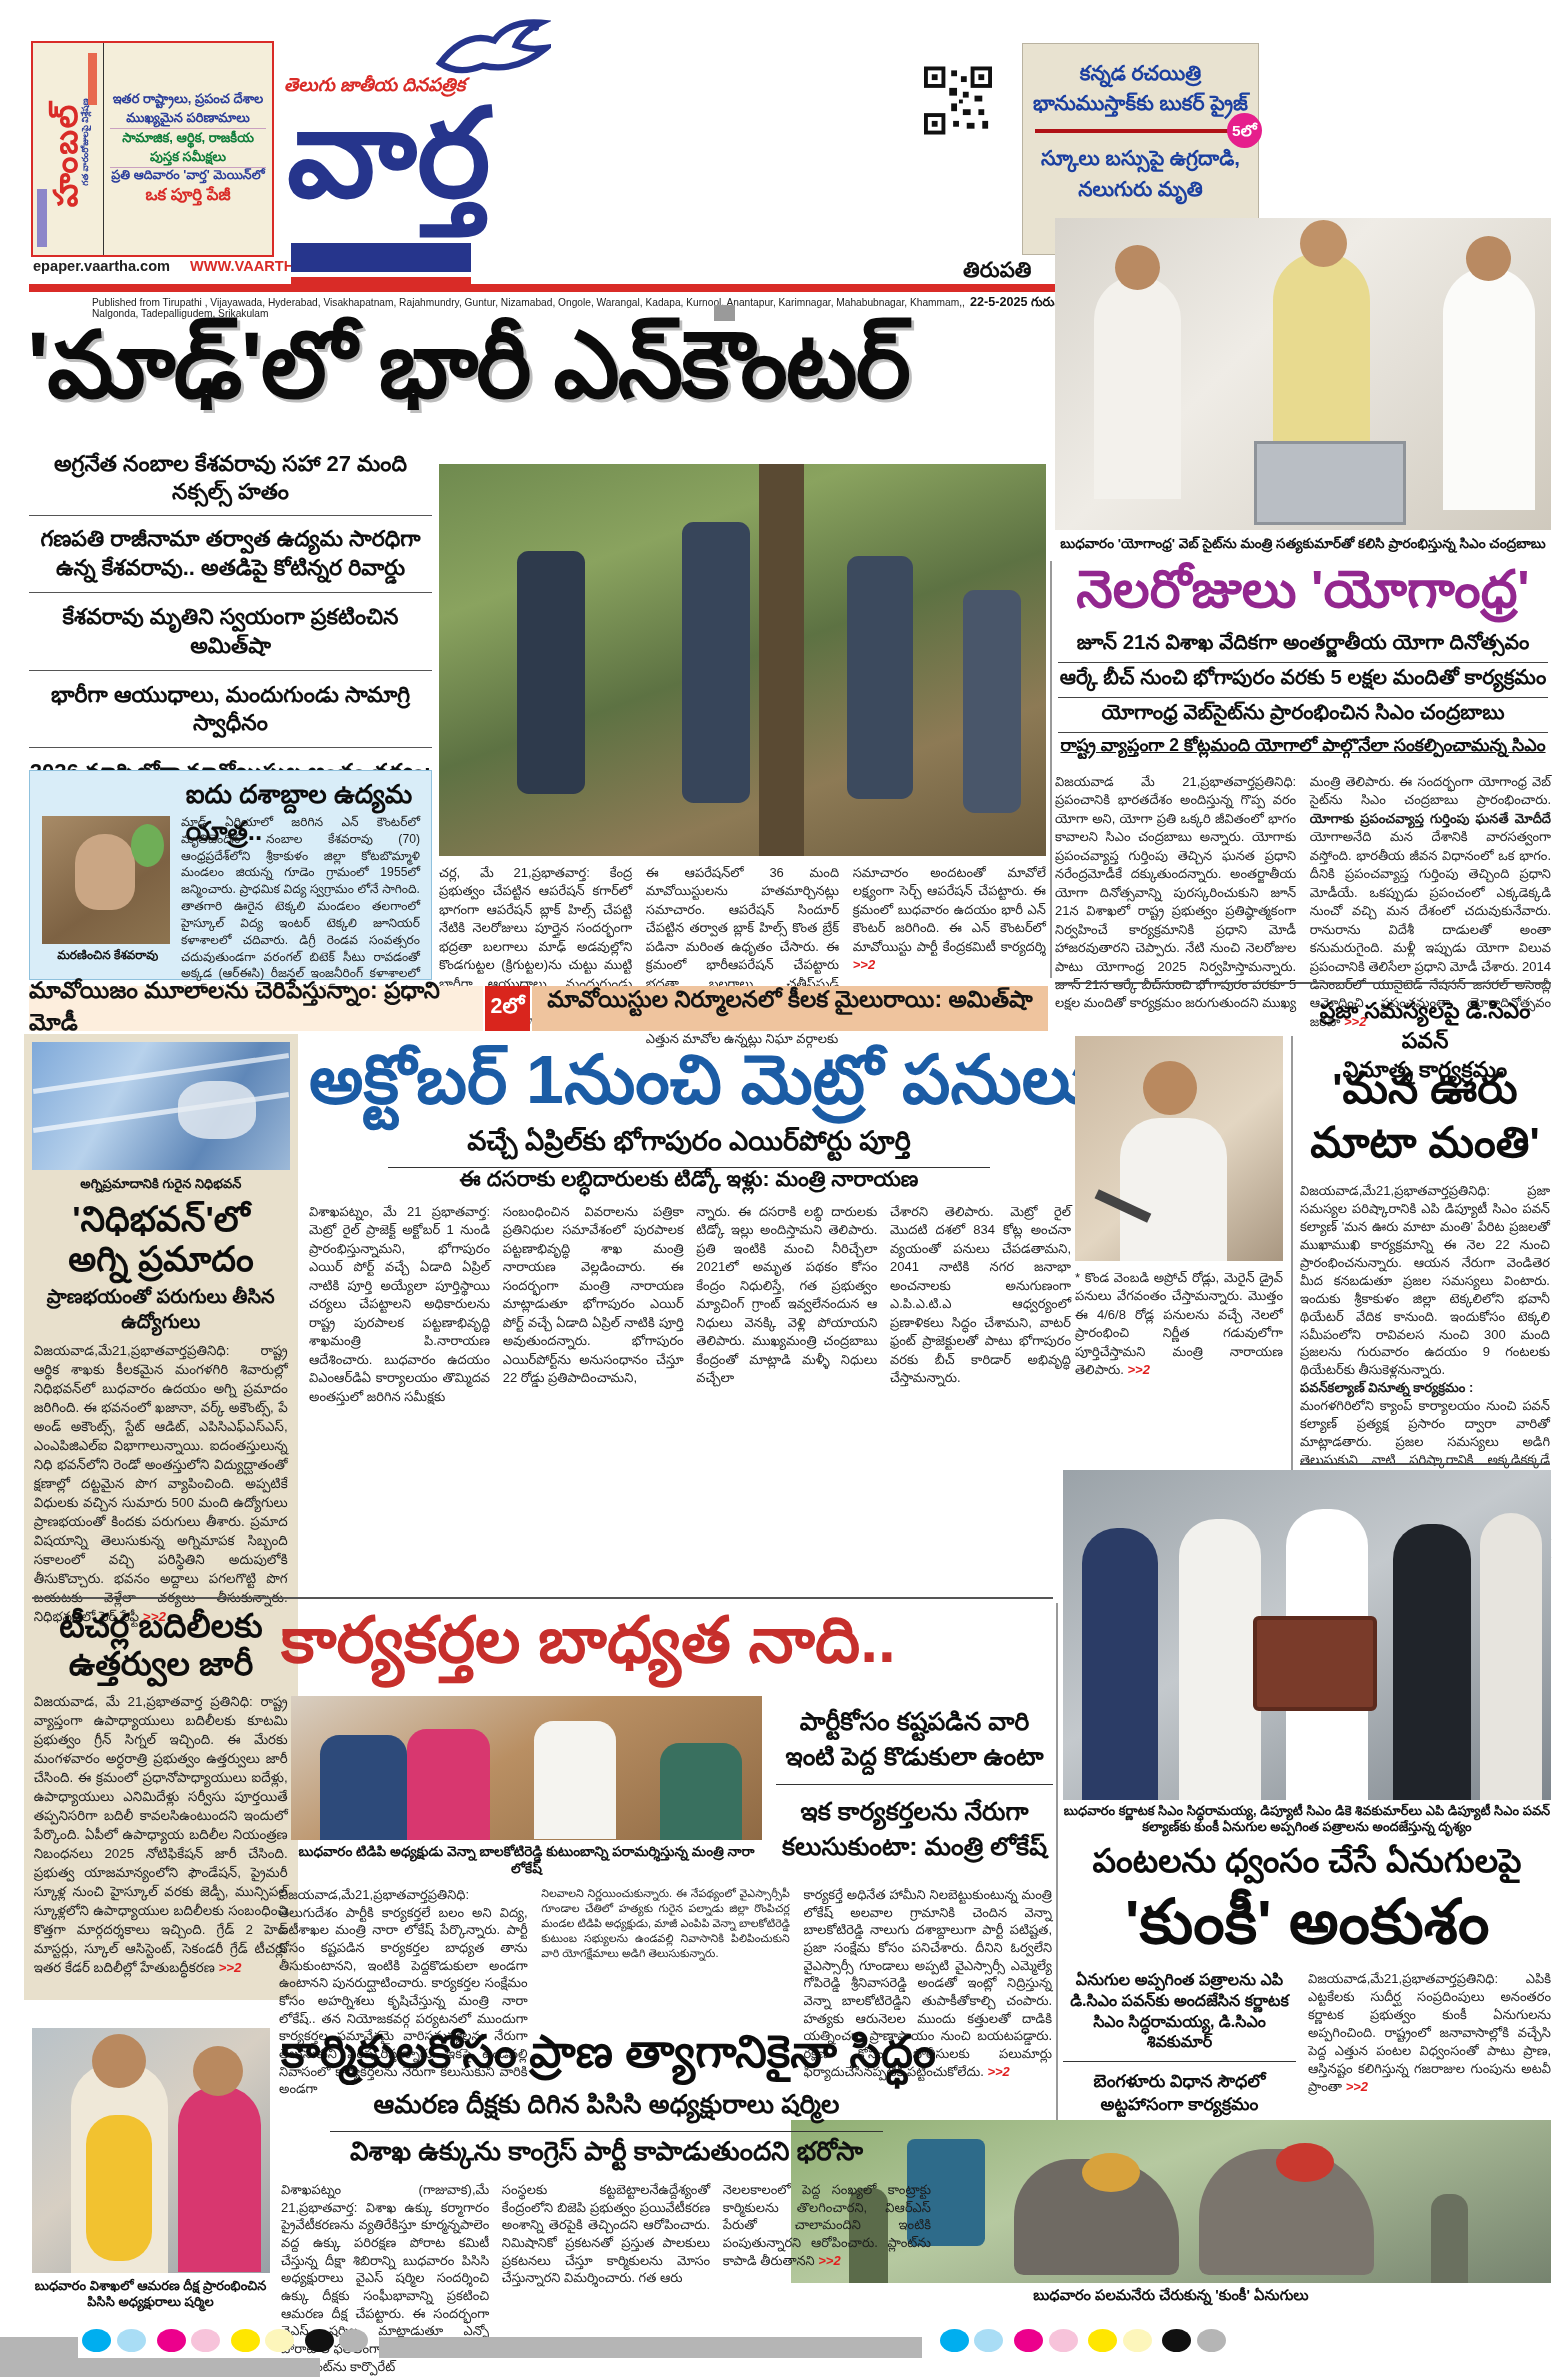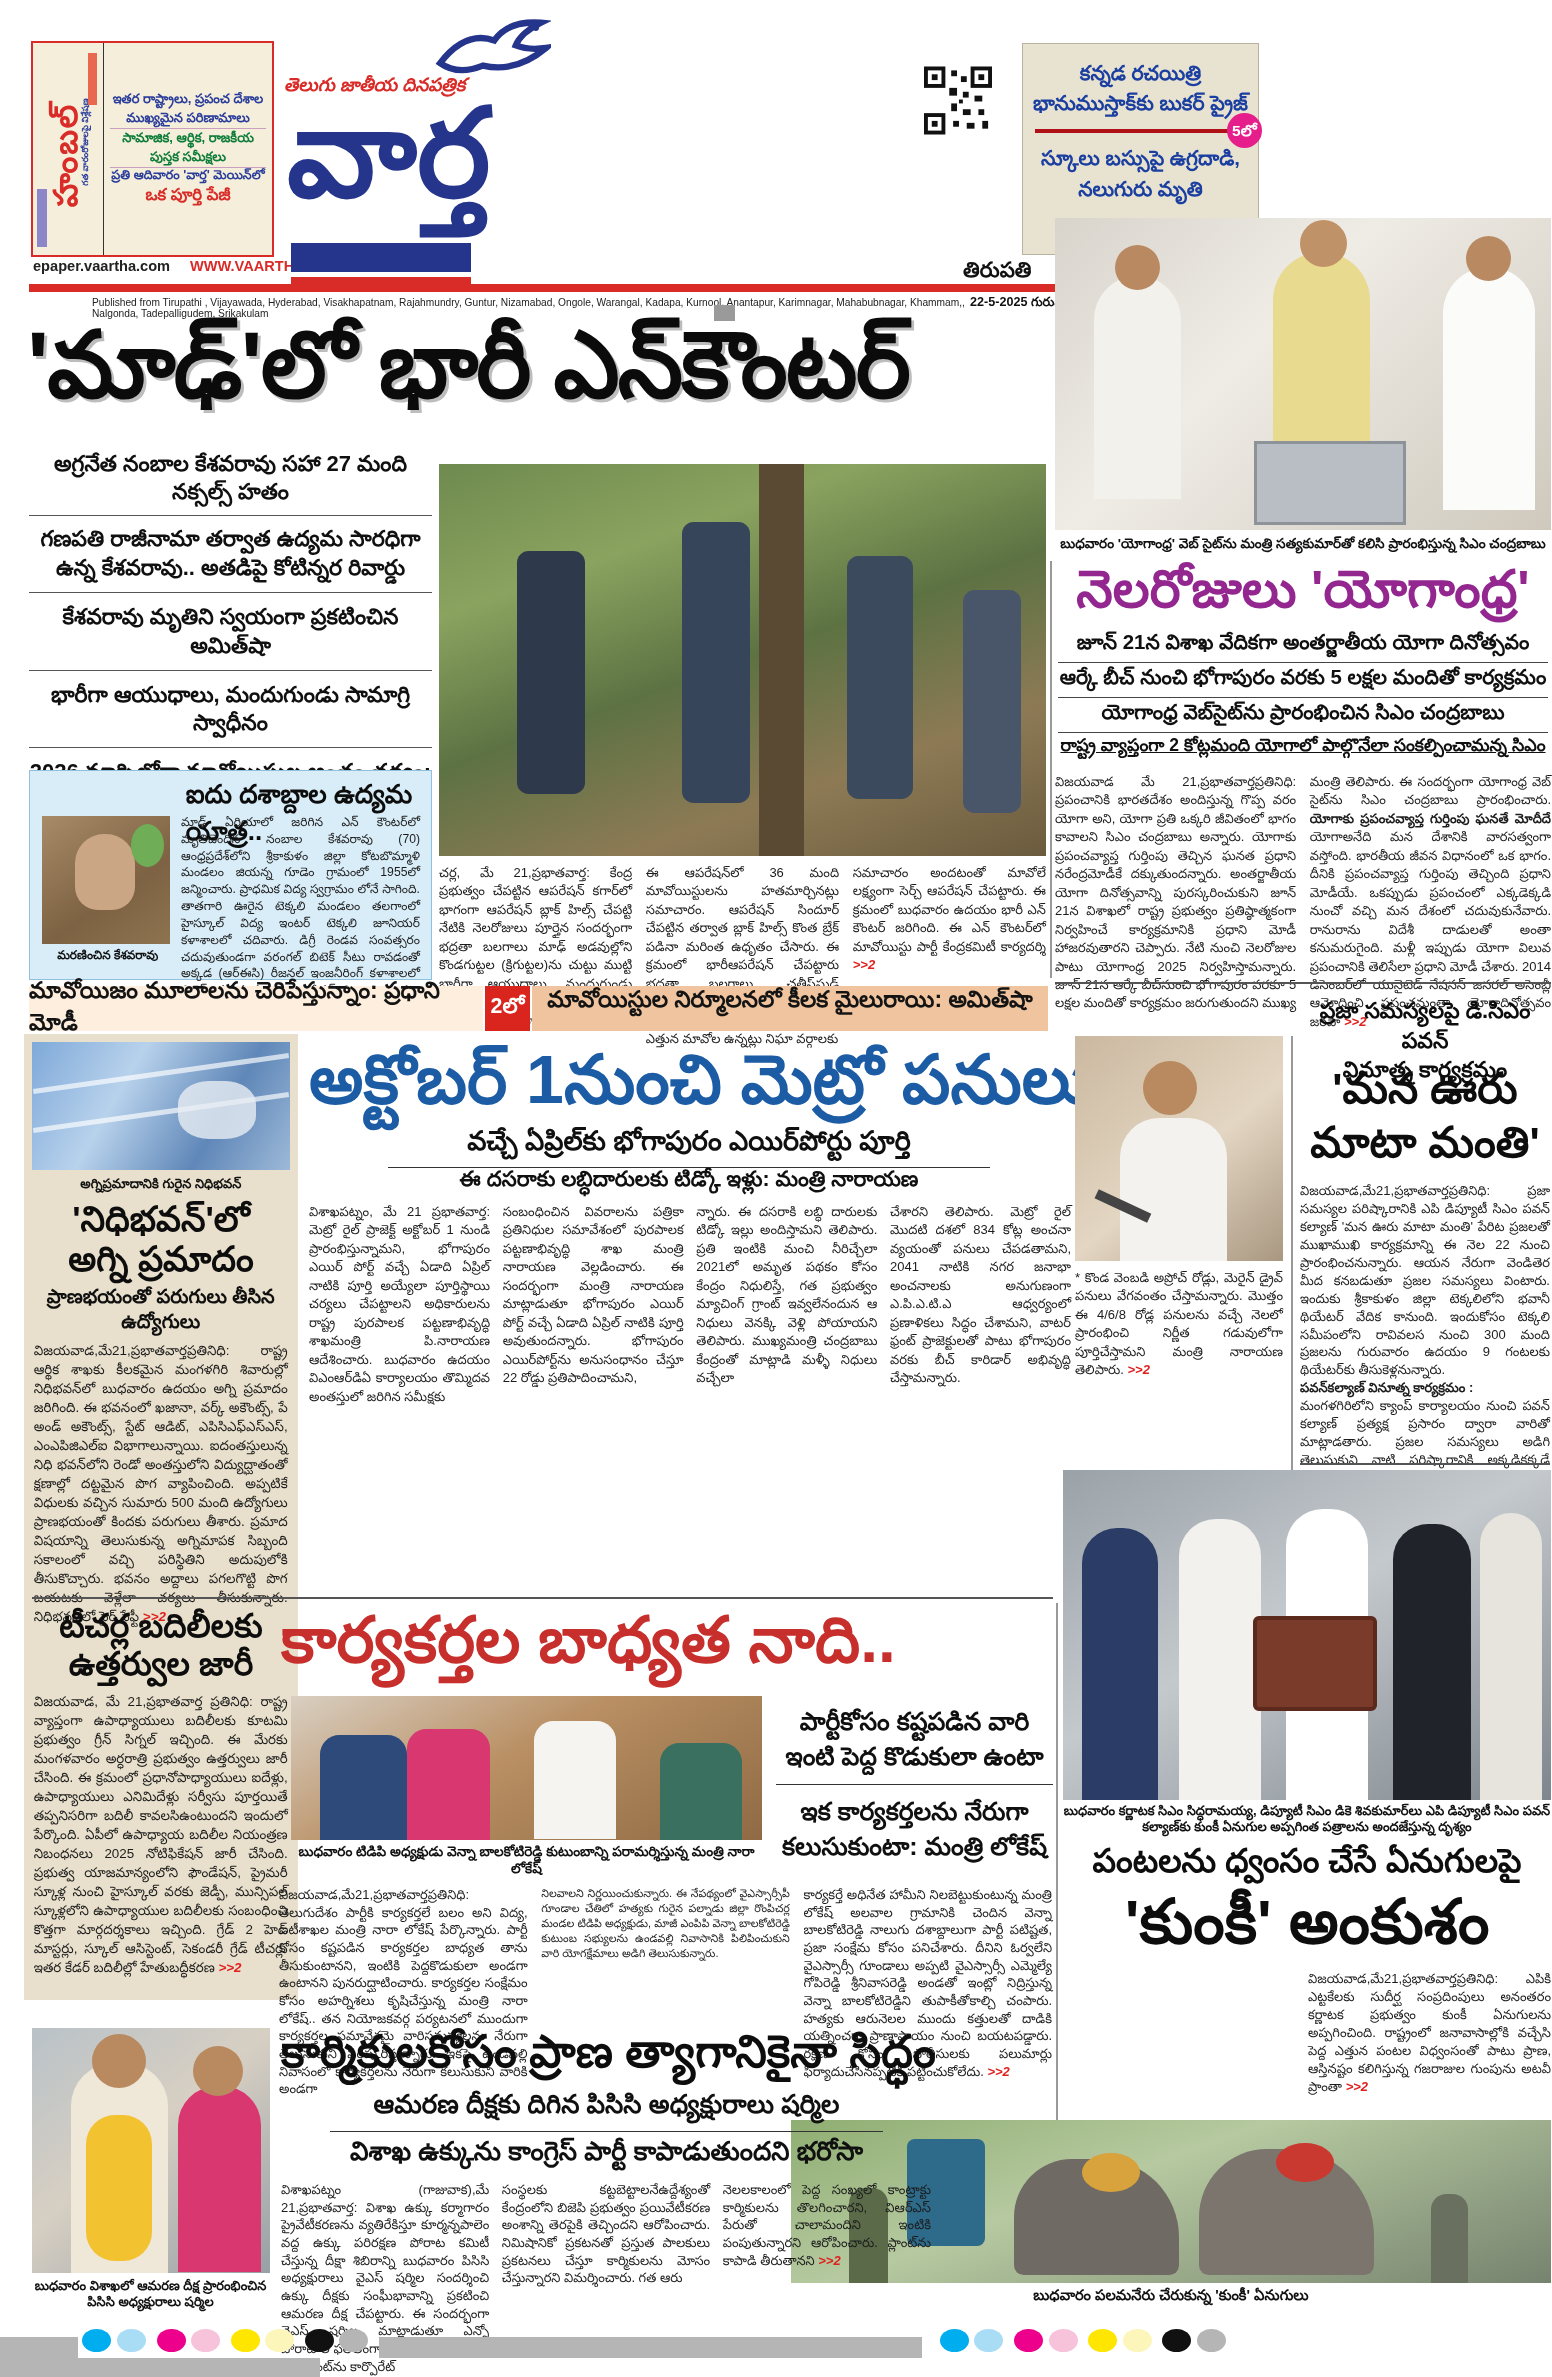--- a/index.html
+++ b/index.html
@@ -274,20 +274,25 @@
     <div style="position:absolute;left:223px;top:39px;width:82px;height:291px;background:#ffffff;border-radius:37px 37px 0 0;"></div>
     <div style="position:absolute;left:330px;top:54px;width:78px;height:276px;background:#20242a;border-radius:35px 35px 0 0;"></div>
     <div style="position:absolute;left:417px;top:43px;width:62px;height:287px;background:#e7e4de;border-radius:31px 31px 0 0;"></div>
     <div style="position:absolute;left:190px;top:146px;width:116px;height:87px;background:#7a3b2a;border:4.9px solid #5c2a1d;border-radius:5.8px;"></div>
   </div>
   <div class="abs cap" style="left:1063px;top:1803px;width:488px;font-size:13px;">బుధవారం కర్ణాటక సిఎం సిద్ధరామయ్య, డిప్యూటీ సిఎం డికె శివకుమార్‌లు ఎపి డిప్యూటీ సిఎం పవన్ కల్యాణ్‌కు కుంకీ ఏనుగుల అప్పగింత పత్రాలను అందజేస్తున్న దృశ్యం</div>
 
   <div class="abs" style="left:1063px;top:1842px;width:488px;text-align:center;font-weight:900;font-size:33px;color:#0d0d0d;white-space:nowrap;">పంటలను ధ్వంసం చేసే ఏనుగులపై</div>
   <div class="abs" style="left:1063px;top:1886px;width:488px;text-align:center;font-weight:900;font-size:62px;color:#0d0d0d;white-space:nowrap;">'కుంకీ' అంకుశం</div>
 
+  <div class="abs" style="left:1063px;top:1970px;width:233px;text-align:center;">
+    <div class="sub-bold" style="font-size:16px;border-bottom:1.5px solid #333;padding-bottom:7.8px;">ఏనుగుల అప్పగింత పత్రాలను ఎపి డి.సిఎం పవన్‌కు అందజేసిన కర్ణాటక సిఎం సిద్ధరామయ్య, డి.సిఎం శివకుమార్</div>
+    <div class="sub-bold" style="font-size:17.5px;border-bottom:1.5px solid #333;padding:7.8px 0;">బెంగళూరు విధాన సౌధలో అట్టహాసంగా కార్యక్రమం</div>
+    <div class="sub-bold" style="font-size:17.5px;padding-top:7.8px;">ఆరు కుంకీ ఏనుగులు ఎపికి అప్పగింత</div>
+  </div>
   <div class="abs body-txt" style="left:1308px;top:1970px;width:243px;height:144px;font-size:13px;line-height:1.38;">
     <span>విజయవాడ,మే21,ప్రభాతవార్తప్రతినిధి: ఎపికి ఎట్టకేలకు సుదీర్ఘ సంప్రదింపులు అనంతరం కర్ణాటక ప్రభుత్వం కుంకీ ఏనుగులను అప్పగించింది. రాష్ట్రంలో జనావాసాల్లోకి వచ్చేసి పెద్ద ఎత్తున పంటల విధ్వంసంతో పాటు ప్రాణ, ఆస్తినష్టం కలిగిస్తున్న గజరాజుల గుంపును అటవీ ప్రాంతా </span><span class="cont">&gt;&gt;2</span>
   </div>
 
   <div class="abs photo" style="left:791px;top:2120px;width:760px;height:163px;background:linear-gradient(160deg,#8fae72,#b6c9a0 40%,#76836f 100%);">
     <div style="position:absolute;left:223px;top:39px;width:165px;height:116px;background:#6f6a63;border-radius:58px 78px 9.7px 9.7px;"></div>
     <div style="position:absolute;left:408px;top:29px;width:175px;height:126px;background:#7b756d;border-radius:68px 87px 9.7px 9.7px;"></div>
     <div style="position:absolute;left:291px;top:33px;width:58px;height:39px;background:#d8a23c;border-radius:50%;"></div>
     <div style="position:absolute;left:485px;top:23px;width:58px;height:39px;background:#c9392f;border-radius:50%;"></div>
     <div style="position:absolute;left:58px;top:68px;width:39px;height:95px;background:#5b6b4a;border-radius:15.5px 15.5px 0 0;"></div>

